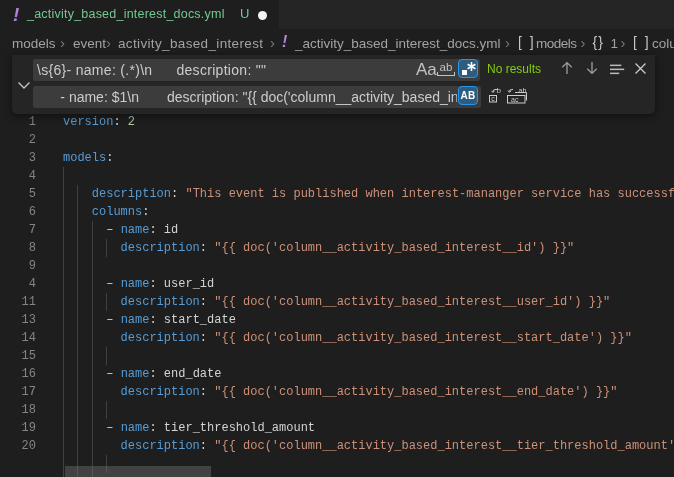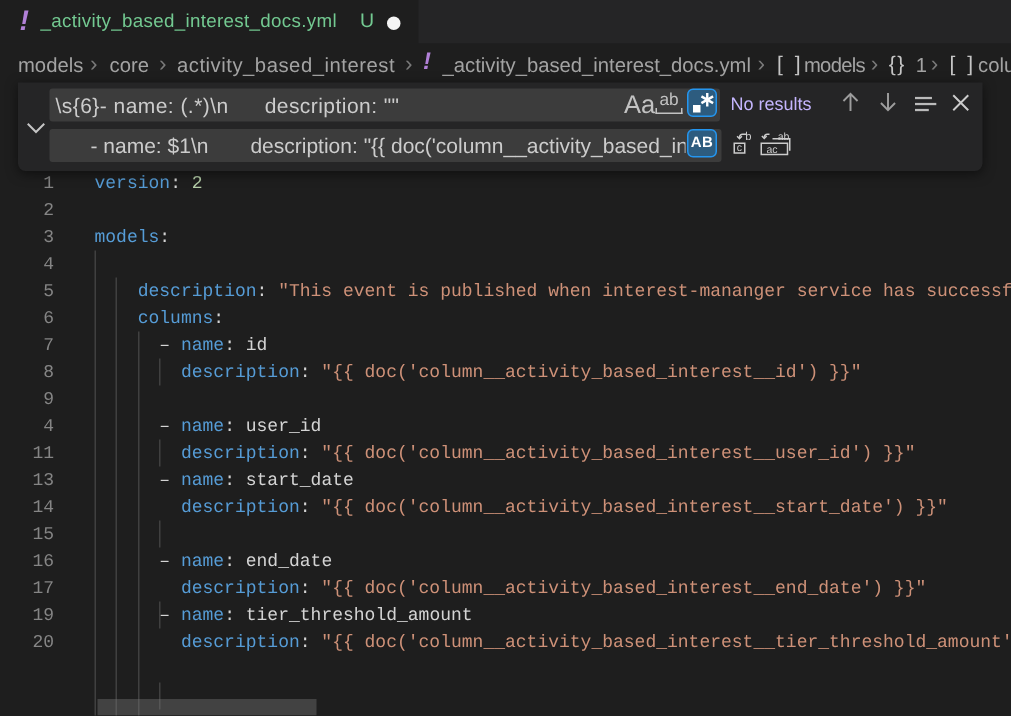--- a/index.html
+++ b/index.html
@@ -49,38 +49,38 @@
   .gap{display:inline-block;}
   .tgl{position:absolute;width:20px;height:19px;border-radius:4px;}
   .tgl.on{background:#2d5c7f;border:1px solid #2496f0;box-sizing:border-box;}
   #taa{left:404px;top:5px;color:#c2c2c2;font-size:17px;text-align:center;line-height:19px;}
   #tab2{left:424px;top:5px;color:#c2c2c2;font-size:11.5px;text-align:center;line-height:15px;}
   .abu{position:absolute;left:1px;bottom:3px;width:16px;height:3px;
        border-left:1px solid #c2c2c2;border-right:1px solid #c2c2c2;border-bottom:1px solid #c2c2c2;}
   #tre{left:446px;top:4px;}
   #tpc{left:446px;top:31px;color:#fff;font-size:10px;font-weight:bold;text-align:center;
        line-height:17px;letter-spacing:0.3px;}
-  #nores{position:absolute;left:475px;top:7px;font-size:12px;color:#c4b5fd;}
+  #nores{position:absolute;left:475px;top:7px;font-size:12px;color:#84cc16;}
   .ic{position:absolute;}
 </style>
 </head>
 <body>
 <div id="app">
   <div id="tabbar">
     <div id="tab">
       <span class="ficon">!</span>
       <span class="fname">_activity_based_interest_docs.yml</span>
       <span class="u">U</span>
       <span class="dot"></span>
     </div>
   </div>
   <div id="crumbs">
     <span style="left:12px">models</span>
     <span class="sep" style="left:60px">›</span>
-    <span style="left:73px">core</span>
+    <span style="left:73px">event</span>
     <span class="sep" style="left:106px">›</span>
     <span style="left:118px;letter-spacing:0.35px">activity_based_interest</span>
     <span class="sep" style="left:270px">›</span>
     <span class="bang" style="left:282px">!</span>
     <span style="left:295px">_activity_based_interest_docs.yml</span>
     <span class="sep" style="left:505px">›</span>
     <span class="sym" style="left:518px">[ ]</span>
     <span style="left:536px;letter-spacing:-0.5px">models</span>
     <span class="sep" style="left:580.5px">›</span>
     <span class="sym" style="left:592.5px;letter-spacing:1px">{}</span>
@@ -108,20 +108,21 @@
     <div class="row"><span class="n">7</span><span class="t">      <span class="p">– </span><span class="k">name</span><span class="p">: </span><span class="p">id</span></span></div>
     <div class="row"><span class="n">8</span><span class="t">        <span class="k">description</span><span class="p">: </span><span class="s">"{{ doc('column__activity_based_interest__id') }}"</span></span></div>
     <div class="row"><span class="n">9</span></div>
     <div class="row"><span class="n">4</span><span class="t">      <span class="p">– </span><span class="k">name</span><span class="p">: </span><span class="p">user_id</span></span></div>
     <div class="row"><span class="n">11</span><span class="t">        <span class="k">description</span><span class="p">: </span><span class="s">"{{ doc('column__activity_based_interest__user_id') }}"</span></span></div>
     <div class="row"><span class="n">13</span><span class="t">      <span class="p">– </span><span class="k">name</span><span class="p">: </span><span class="p">start_date</span></span></div>
     <div class="row"><span class="n">14</span><span class="t">        <span class="k">description</span><span class="p">: </span><span class="s">"{{ doc('column__activity_based_interest__start_date') }}"</span></span></div>
     <div class="row"><span class="n">15</span></div>
     <div class="row"><span class="n">16</span><span class="t">      <span class="p">– </span><span class="k">name</span><span class="p">: </span><span class="p">end_date</span></span></div>
     <div class="row"><span class="n">17</span><span class="t">        <span class="k">description</span><span class="p">: </span><span class="s">"{{ doc('column__activity_based_interest__end_date') }}"</span></span></div>
+    <div class="row"><span class="n">18</span></div>
     <div class="row"><span class="n">19</span><span class="t">      <span class="p">– </span><span class="k">name</span><span class="p">: </span><span class="p">tier_threshold_amount</span></span></div>
     <div class="row"><span class="n">20</span><span class="t">        <span class="k">description</span><span class="p">: </span><span class="s">"{{ doc('column__activity_based_interest__tier_threshold_amount') }}"</span></span></div>
   </div>
   <div id="hthumb"></div>
 
   <div id="fw">
     <svg class="chev" width="16" height="16" viewBox="0 0 16 16">
       <path d="M2.5 5.5 L8 11 L13.5 5.5" stroke="#c5c5c5" stroke-width="1.3" fill="none"></path>
     </svg>
     <div class="inp" id="finp"><span class="txt">\s{6}- name: (.*)\n<span class="gap" style="width:24px"></span>description: ""</span></div>

